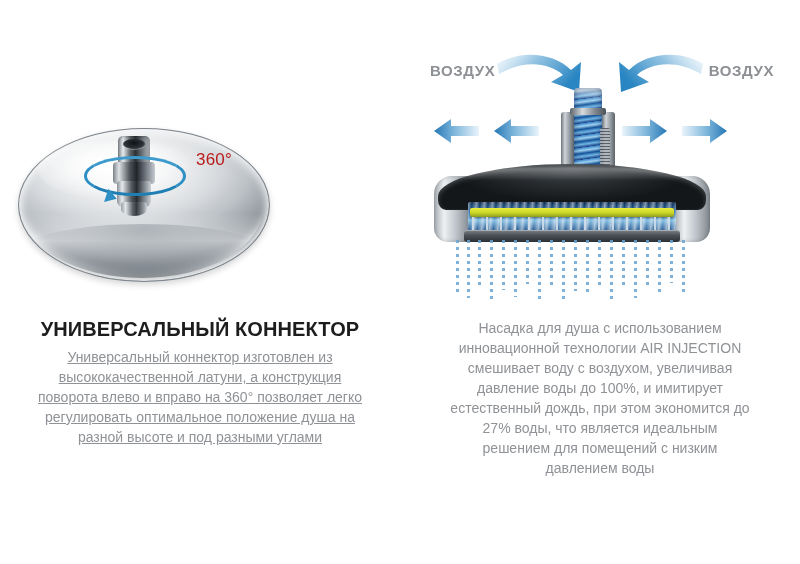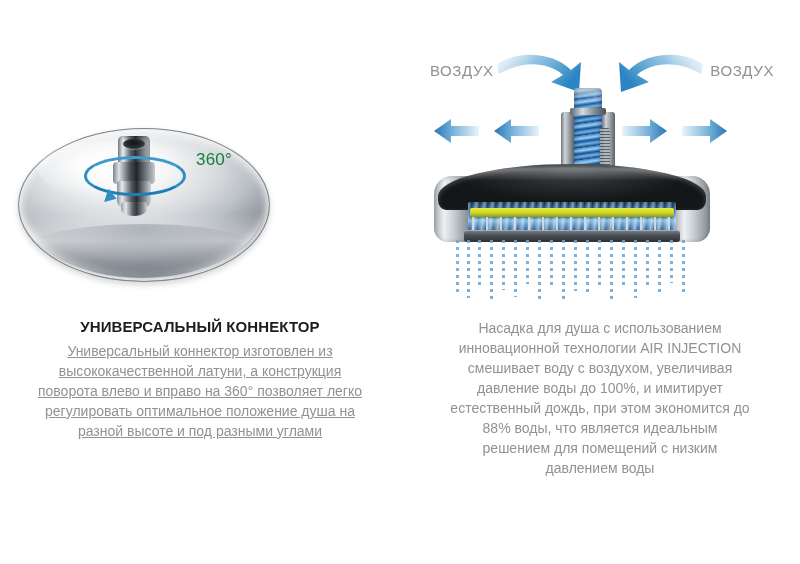--- a/index.html
+++ b/index.html
@@ -146,35 +146,36 @@
     border-left: 11px solid #2e8fc4;
     border-top: 7px solid transparent;
     border-bottom: 7px solid transparent;
     transform: rotate(18deg);
   }
   .label-360 {
     position: absolute;
     left: 178px;
     top: 22px;
     font-size: 17px;
-    color: #15803d;
+    color: #b91c1c;
     letter-spacing: 0.2px;
     white-space: nowrap;
   }
 
   
   .rf { position: absolute; left: 0; top: 0; width: 400px; height: 265px; }
 
   .air-label {
     position: absolute;
     top: 22px;
     font-size: 15px;
     color: #8d9095;
     letter-spacing: 0.6px;
     white-space: nowrap;
+    font-weight: bold;
   }
   .air-label-left  { left: 30px; }
   .air-label-right { right: 26px; }
 
   .curve-arrow { position: absolute; top: 8px; }
   .curve-left  { left: 95px; }
   .curve-right { left: 205px; }
 
   .side-arrow { position: absolute; top: 78px; }
   .sa-l1 { left: 33px; }
@@ -319,21 +320,21 @@
     position: absolute;
     left: 0;
     width: 400px;
     text-align: center;
   }
   .txt-left  { top: 318px; }
   .txt-right { top: 318px; }
 
   .heading {
     margin: 0 0 6px 0;
-    font-size: 15px;
+    font-size: 20px;
     font-weight: bold;
     color: #1d1d1d;
     letter-spacing: 0.1px;
   }
   .body-copy {
     margin: 0 auto;
     font-size: 14px;
     line-height: 20px;
     color: #8f9296;
   }
@@ -486,17 +487,17 @@
           <div class="jet" style="left:194px; height:47px;"></div>
           <div class="jet" style="left:206px; height:55px;"></div>
           <div class="jet" style="left:218px; height:43px;"></div>
           <div class="jet" style="left:230px; height:53px;"></div>
         </div>
 
       </div>
     </div>
 
     <div class="txt txt-right">
-      <p class="body-copy body-right">Насадка для душа с использованием инновационной технологии AIR INJECTION смешивает воду с воздухом, увеличивая давление воды до 100%, и имитирует естественный дождь, при этом экономится до 88% воды, что является идеальным решением для помещений с низким давлением воды</p>
+      <p class="body-copy body-right">Насадка для душа с использованием инновационной технологии AIR INJECTION смешивает воду с воздухом, увеличивая давление воды до 100%, и имитирует естественный дождь, при этом экономится до 27% воды, что является идеальным решением для помещений с низким давлением воды</p>
     </div>
   </div>
 
 </div>
 
 </body></html>

